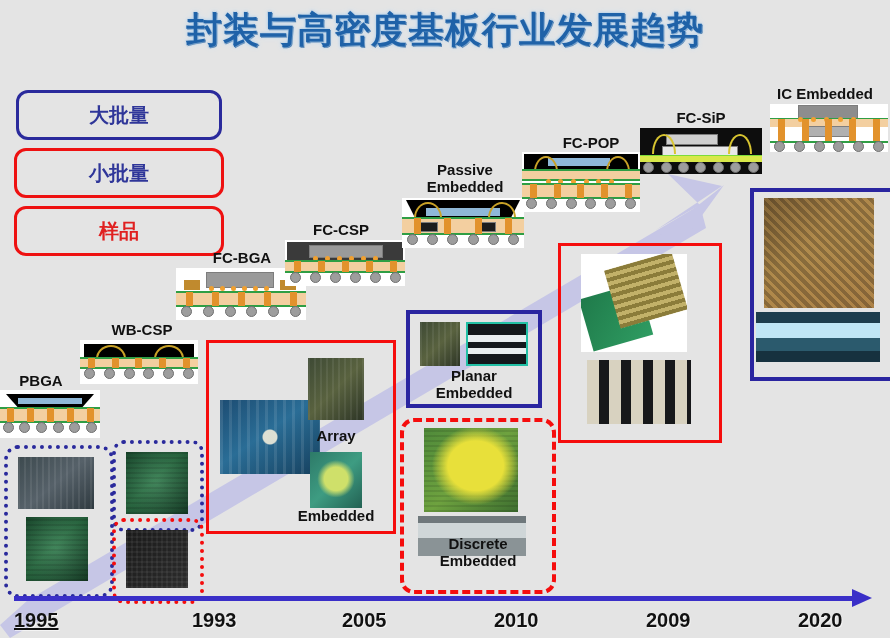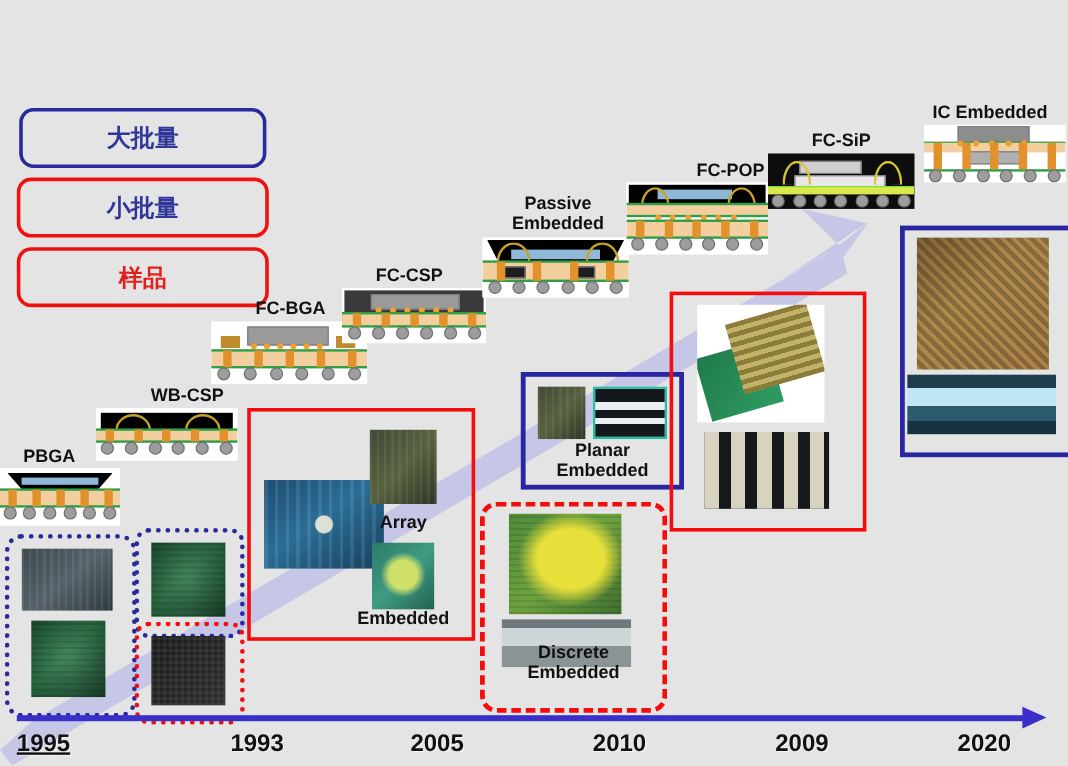--- a/index.html
+++ b/index.html
@@ -156,20 +156,21 @@
   .strip-cyan{
     width:100%;height:100%;
     background:linear-gradient(180deg,#1d3d4d 0 22%,#bfe6f5 22% 52%,#2b5a6d 52% 78%,#16313f 78% 100%);
   }
 </style>
 </head>
 <body style="background: rgb(228, 228, 228);">
 
 <div id="stage">
 
+  <div class="title">封装与高密度基板行业发展趋势</div>
 
   <svg class="diag-arrow" viewBox="0 0 890 638">
     <polygon points="0,625 28,600 700,205 706,228 10,638" fill="#c6c6e6"></polygon>
     <polygon points="656,230 722,186 668,174 700,205" fill="#c6c6e6"></polygon>
     <polygon points="660,235 724,185 690,232" fill="#c6c6e6"></polygon>
   </svg>
 
   <div class="legend-box lb-blue" style="left:16px;top:90px;width:200px;height:44px;">
     <span>大批量</span>
   </div>
@@ -199,21 +200,21 @@
           <div class="ball"></div>
           <div class="ball"></div>
           <div class="ball"></div>
           <div class="ball"></div>
           <div class="ball"></div>
           <div class="ball"></div>
         </div>
     </div>
   </div>
 
-  <div class="pkg-label" style="left:106px;top:322px;width:100px;">WB-CSP</div>
+  <div class="pkg-label" style="left:92px;top:322px;width:100px;">WB-CSP</div>
   <div class="pkg" style="left:80px;top:340px;width:118px;height:44px;">
     <div class="xs">
       <div class="moldblk" style="left:4px;top:4px;width:110px;height:14px;"></div>
       <div class="wire" style="left:16px;top:5px;width:26px;height:12px;"></div>
       <div class="wire" style="left:74px;top:5px;width:26px;height:12px;"></div>
       <div class="sub" style="top:18px;height:10px;"></div>
       <div class="subline" style="top:17px;"></div>
       <div class="subline" style="top:27px;"></div>
       <div class="vias" style="top:18px;height:10px;">
           <div class="via"></div>
@@ -325,21 +326,21 @@
           <div class="ball"></div>
           <div class="ball"></div>
           <div class="ball"></div>
           <div class="ball"></div>
           <div class="ball"></div>
           <div class="ball"></div>
         </div>
     </div>
   </div>
 
-  <div class="pkg-label" style="left:545px;top:135px;width:92px;text-align:right;">FC-POP</div>
+  <div class="pkg-label" style="left:545px;top:135px;width:92px;">FC-POP</div>
   <div class="pkg" style="left:522px;top:152px;width:118px;height:60px;">
     <div class="xs">
       <div class="moldblk" style="left:2px;top:2px;width:114px;height:16px;"></div>
       <div class="blue" style="left:26px;top:6px;width:62px;height:8px;"></div>
       <div class="wire" style="left:12px;top:4px;width:20px;height:14px;"></div>
       <div class="wire" style="left:84px;top:4px;width:20px;height:14px;"></div>
       <div class="sub" style="top:18px;height:9px;"></div>
       <div class="subline" style="top:17px;"></div>
       <div class="subline" style="top:27px;"></div>
       <div class="bumps" style="left:20px;top:27px;width:76px;height:5px;">
@@ -432,21 +433,21 @@
     </div>
   <div class="photo" style="left:308px;top:358px;width:56px;height:62px;">
       <div class="chip-dark"></div>
     </div>
   <div class="inner-label" style="left:296px;top:428px;width:80px;">Array</div>
   <div class="photo" style="left:310px;top:452px;width:52px;height:56px;">
       <div class="chip-teal"></div>
     </div>
   <div class="inner-label" style="left:288px;top:508px;width:96px;">Embedded</div>
 
-  <div class="grp grp-blue" style="left:406px;top:310px;width:128px;height:90px;margin-left:28px;">
+  <div class="grp grp-blue" style="left:406px;top:310px;width:128px;height:90px;">
     <div class="photo" style="left:10px;top:8px;width:40px;height:44px;">
         <div class="chip-dark"></div>
       </div>
     <div class="photo" style="left:56px;top:8px;width:62px;height:44px;">
       <div style="width:100%;height:100%;background:linear-gradient(180deg,#14181c 0 28%,#e9eef0 28% 44%,#14181c 44% 60%,#e9eef0 60% 74%,#14181c 74% 100%);border:2px solid #22c0a5;box-sizing:border-box;"></div>
     </div>
     <div class="inner-label" style="left:0;top:54px;">Planar
 Embedded</div>
   </div>
 

